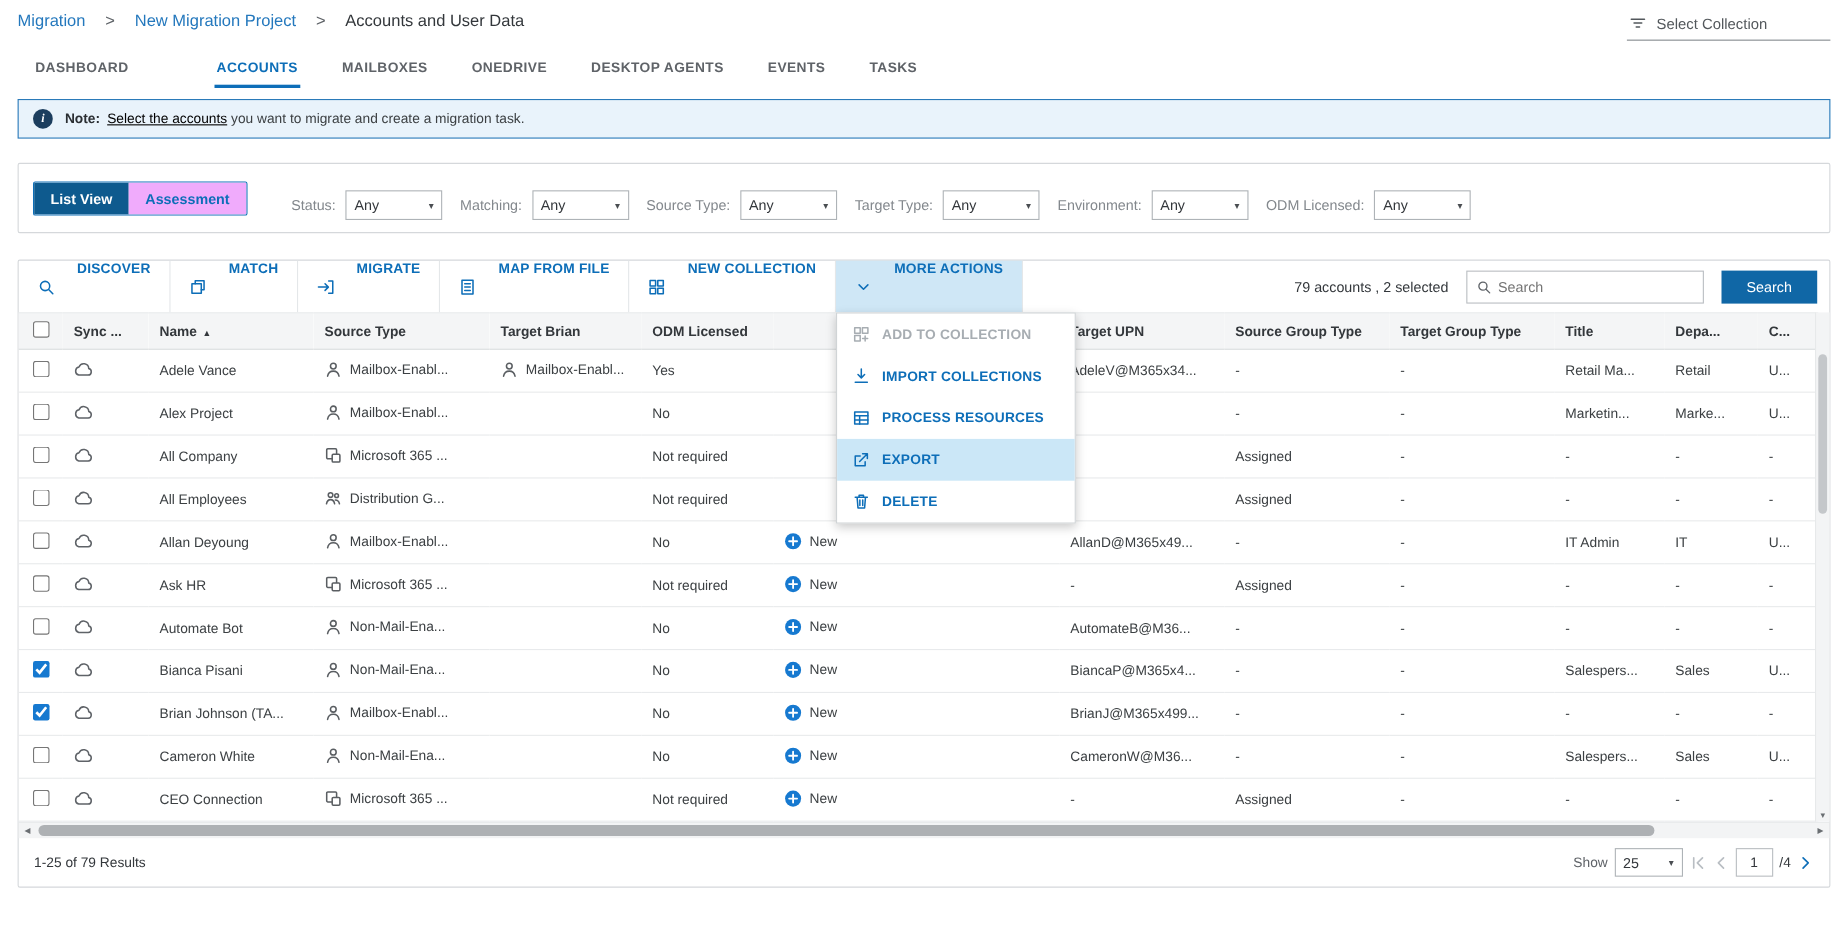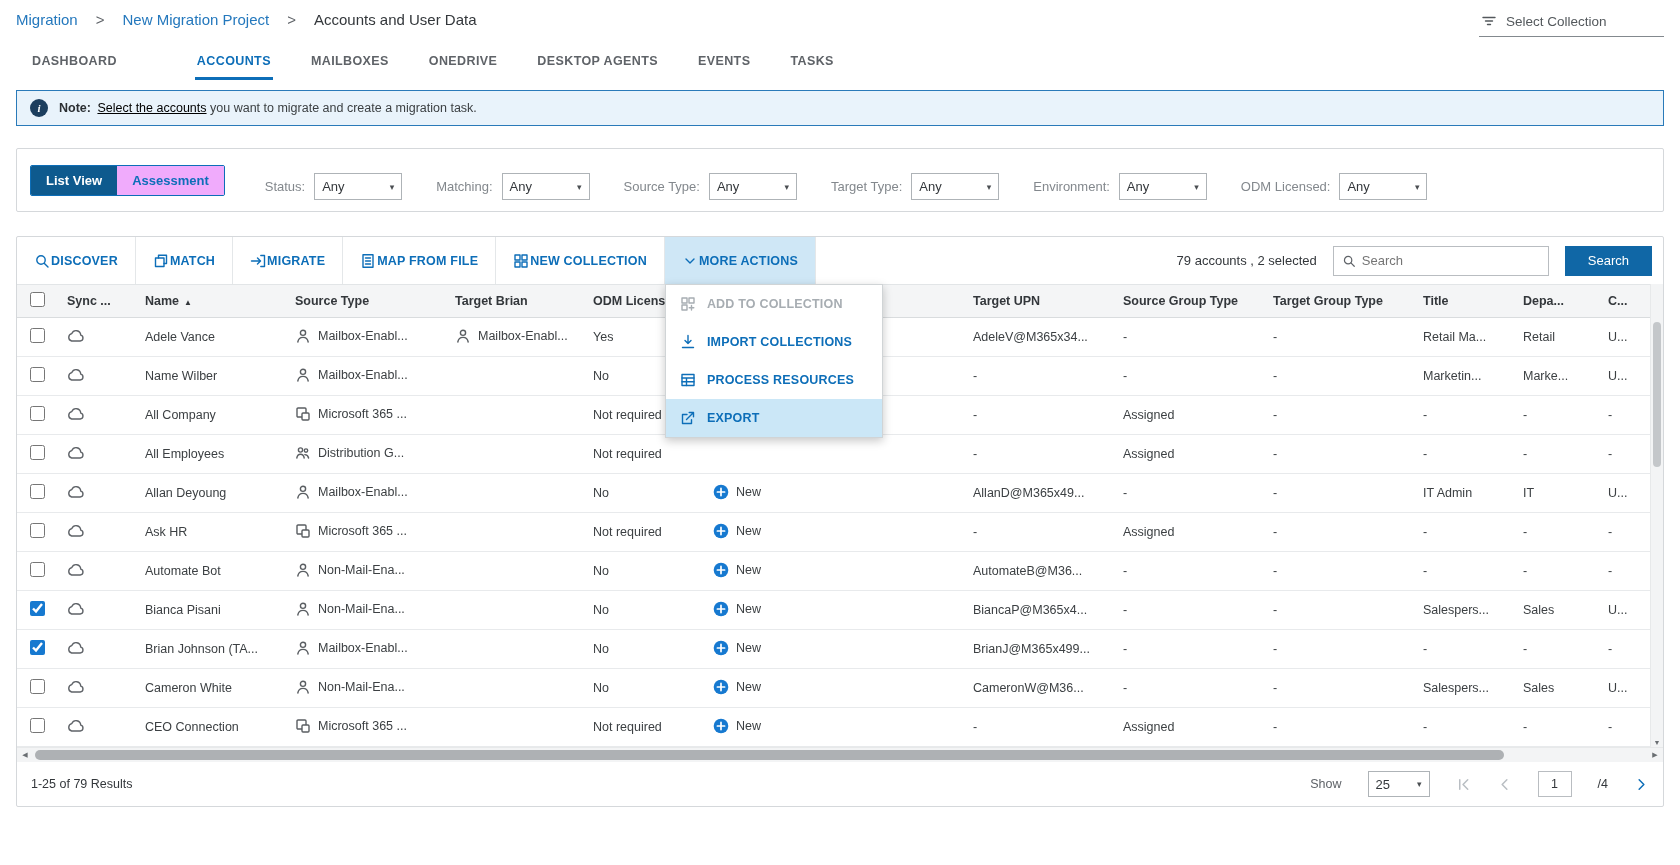--- a/index.html
+++ b/index.html
@@ -37,32 +37,32 @@
     font-family:"Liberation Serif", serif; font-style:italic; flex:none; }
   .note-text b { color:#2b2f33; margin-right:3px; }
   .note-link { color:#000000; text-decoration:underline; cursor:pointer; }
 
   
   .filter-card { margin-top:22px; border:1px solid var(--border); border-radius:2px;
     padding:11px 13px; display:flex; align-items:center; }
   .seg { display:flex; border:1px solid var(--accent); border-radius:2px; overflow:hidden; flex:none; }
   .seg-btn { padding:7px 15px; font-size:13px; font-weight:700; color:var(--accent); background:#f0abfc; cursor:pointer; }
   .seg-btn.active { background:var(--accent-dark); color:#fff; }
-  .filters { display:flex; align-items:flex-end; gap:34px; margin-left:40px;margin-top:13px; }
+  .filters { display:flex; align-items:flex-end; gap:16px; margin-left:40px;margin-top:13px; }
   .filter { display:flex; align-items:center; }
   .filter-label { color:#83888d; font-size:13px; }
   .fake-select { display:inline-flex; align-items:center; justify-content:space-between; width:88px;
     height:27px; border:1px solid #aeb3b7; background:#fff; padding:0 7px; font-size:13px;
     color:#33373b; margin-left:9px; cursor:pointer; }
   .fake-select .caret { font-size:9px; color:#4a4e52; }
 
   
   .table-card { margin-top:24px; border:1px solid var(--border); border-radius:2px; position:relative; }
   .toolbar { display:flex; align-items:stretch; height:47px; position:relative; }
-  .tb-btn { display:flex; align-items:center; gap:1px; padding:0 17px; font-size:12.5px; font-weight:700;
+  .tb-btn { display:flex; gap:20px; padding:0 17px; font-size:12.5px; font-weight:700;
     letter-spacing:.2px; color:var(--accent); border-right:1px solid #e4e7e9; cursor:pointer; position:relative; }
   .tb-btn.open { background:#cfe7f6; }
   .tb-right { margin-left:auto; display:flex; align-items:center; gap:16px; padding-right:11px; }
   .summary { font-size:13px; color:#33373b; }
   .searchbox { display:flex; align-items:center; border:1px solid #b9bdc1; height:30px; width:216px;
     padding:0 8px; gap:6px; background:#fff; }
   .searchbox input { border:none; outline:none; font-size:13px; width:100%; color:#33373b;
     font-family:"Liberation Sans", sans-serif; }
   .search-btn { height:30px; padding:0 23px; background:#1067a6; color:#fff; font-size:13px;
     border:none; cursor:pointer; font-family:"Liberation Sans", sans-serif; }
@@ -101,21 +101,21 @@
   .vthumb { position:absolute; top:38px; left:2px; right:2px; height:145px; background:#c4c7ca; border-radius:5px; }
   .varrow { position:absolute; bottom:1px; left:0; right:0; text-align:center; font-size:7px; color:#6a6e72; }
   .hscroll { height:15px; display:flex; align-items:center; background:#f3f4f5; border-top:1px solid #e7e9ea; }
   .harrow { width:16px; text-align:center; font-size:7px; color:#6a6e72; flex:none; cursor:pointer; }
   .htrack { flex:1; position:relative; height:100%; }
   .hthumb { position:absolute; top:2px; bottom:2px; left:2px; width:91%; background:#aeb1b4; border-radius:5px; }
 
   
   .footerbar { display:flex; justify-content:space-between; align-items:center; height:44px;
     padding:0 14px; font-size:12.5px; color:#33373b; }
-  .pager { display:flex; align-items:center; gap:26px; }
+  .pager { display:flex; align-items:center; gap:6px; }
   .show-label { color:#5f6368; }
   .fake-select.small { width:62px; height:26px; margin-left:0; }
   .pg-ic { display:inline-flex; cursor:pointer; }
   .pg-ic svg { width:15px; height:15px; fill:none; stroke-width:1.6; stroke-linecap:round; stroke-linejoin:round; }
   .pg-ic.dis { color:#b9bec3; }
   .pg-ic.dis svg { stroke:#b9bec3; }
   .pg-ic.next svg { stroke:var(--accent); }
   .page-input { width:34px; height:26px; border:1px solid #b9bdc1; text-align:center; font-size:12.5px;
     font-family:"Liberation Sans", sans-serif; color:#33373b; outline:none; }
 </style>
@@ -297,20 +297,28 @@
               <span>PROCESS RESOURCES</span>
             </div>
             <div class="menu-item highlight">
               <span class="ic">
                 <svg viewBox="0 0 16 16">
                   <path d="M6.5 9.5l7-7M9.2 2.5h4.3v4.3M11.5 9.8v3.7H2.5V4.5H7"></path>
                 </svg>
               </span>
               <span>EXPORT</span>
             </div>
+            <div class="menu-item">
+              <span class="ic">
+                <svg viewBox="0 0 16 16">
+                  <path d="M2.5 4h11M6 4V2.2h4V4M4.2 4l.8 9.8h6l.8-9.8M6.7 6.5v5M9.3 6.5v5"></path>
+                </svg>
+              </span>
+              <span>DELETE</span>
+            </div>
           </div>
         </div>
         <div class="tb-right">
           <span class="summary">79 accounts , 2 selected</span>
           <div class="searchbox">
             <span class="ic sic">
               <svg viewBox="0 0 16 16">
                 <circle cx="7" cy="7" r="4.2"></circle>
                 <path d="M10.2 10.2L14 14"></path>
               </svg>
@@ -391,21 +399,21 @@
               <td>Retail</td>
               <td>U...</td>
             </tr>
             <tr>
               <td class="c-check"><input type="checkbox" style=""></td>
               <td><span class="ic cloud">
                   <svg viewBox="0 0 18 14">
                     <path d="M4.6 12h8.6a3 3 0 0 0 .5-5.9A4.6 4.6 0 0 0 4.8 4.6 3.8 3.8 0 0 0 4.6 12z"></path>
                   </svg>
                 </span></td>
-              <td>Name Wilber</td>
+              <td>Alex Project</td>
               <td><span class="typecell">
                   <span class="ic tic">
                     <svg viewBox="0 0 16 16">
                       <circle cx="8" cy="4.8" r="2.6"></circle>
                       <path d="M2.8 14c.6-3.3 2.7-4.6 5.2-4.6s4.6 1.3 5.2 4.6"></path>
                     </svg>
                   </span>
                   <span>Mailbox-Enabl...</span>
                 </span></td>
               <td></td>

